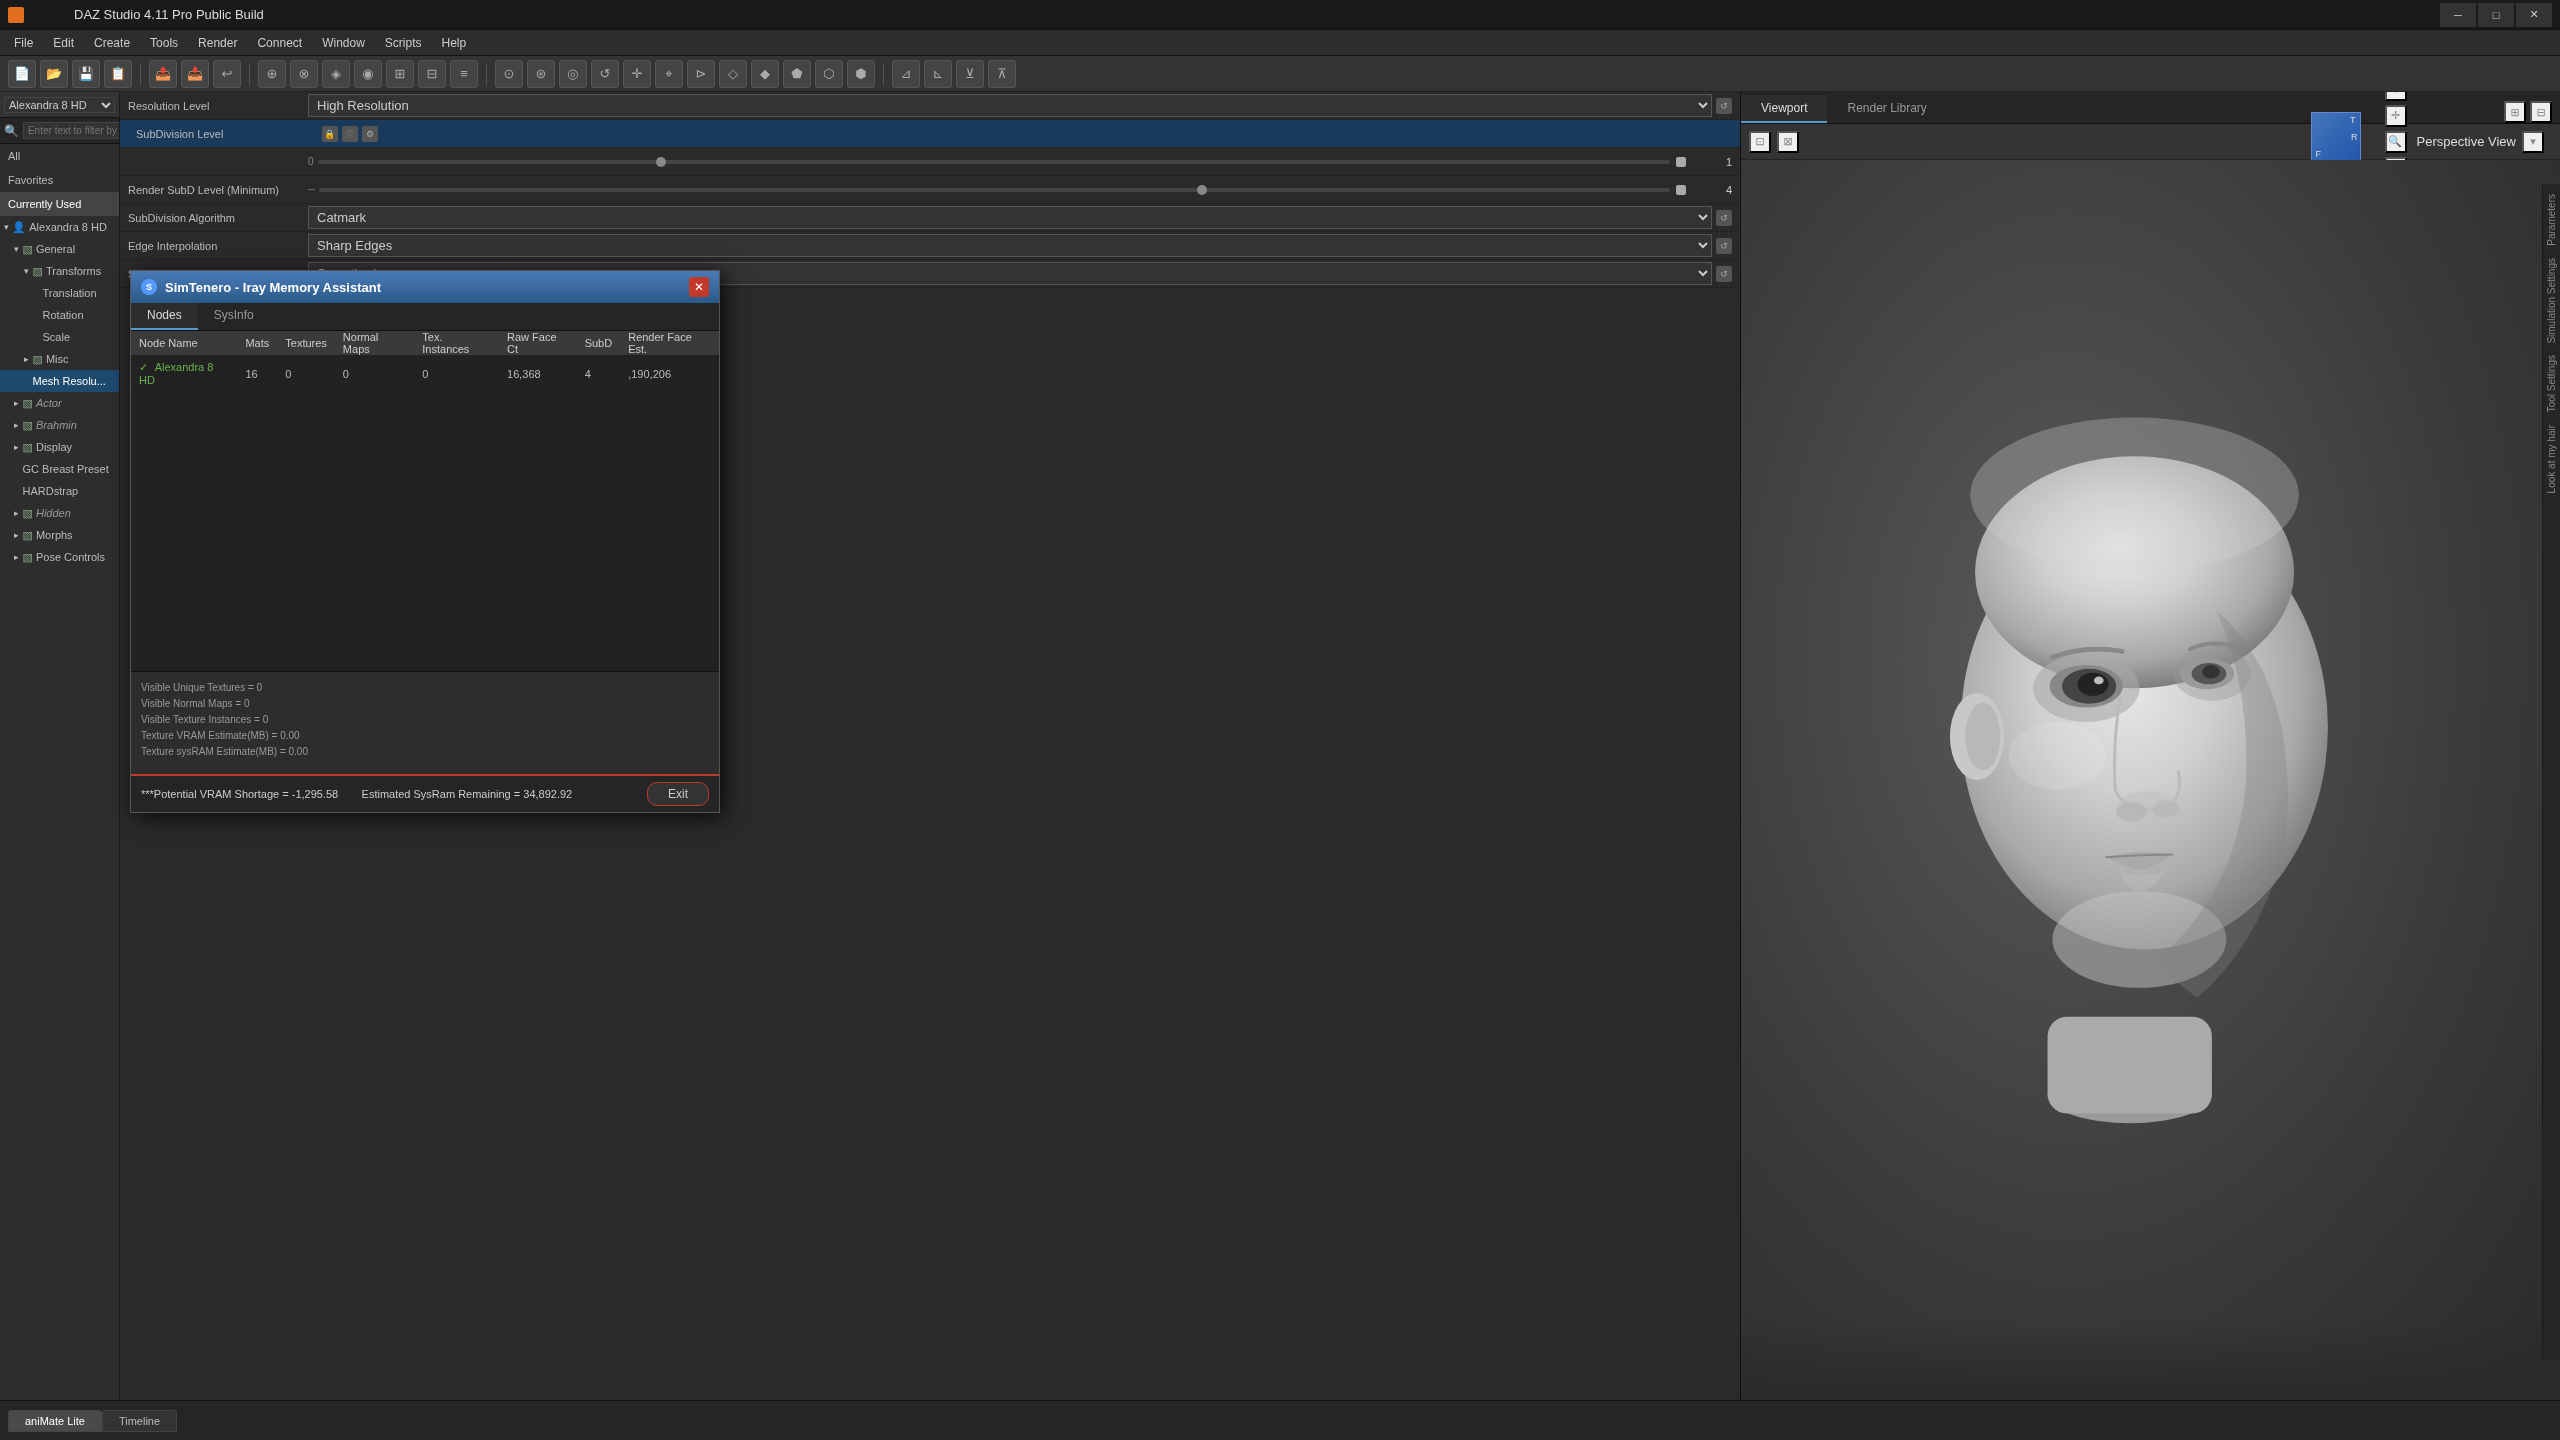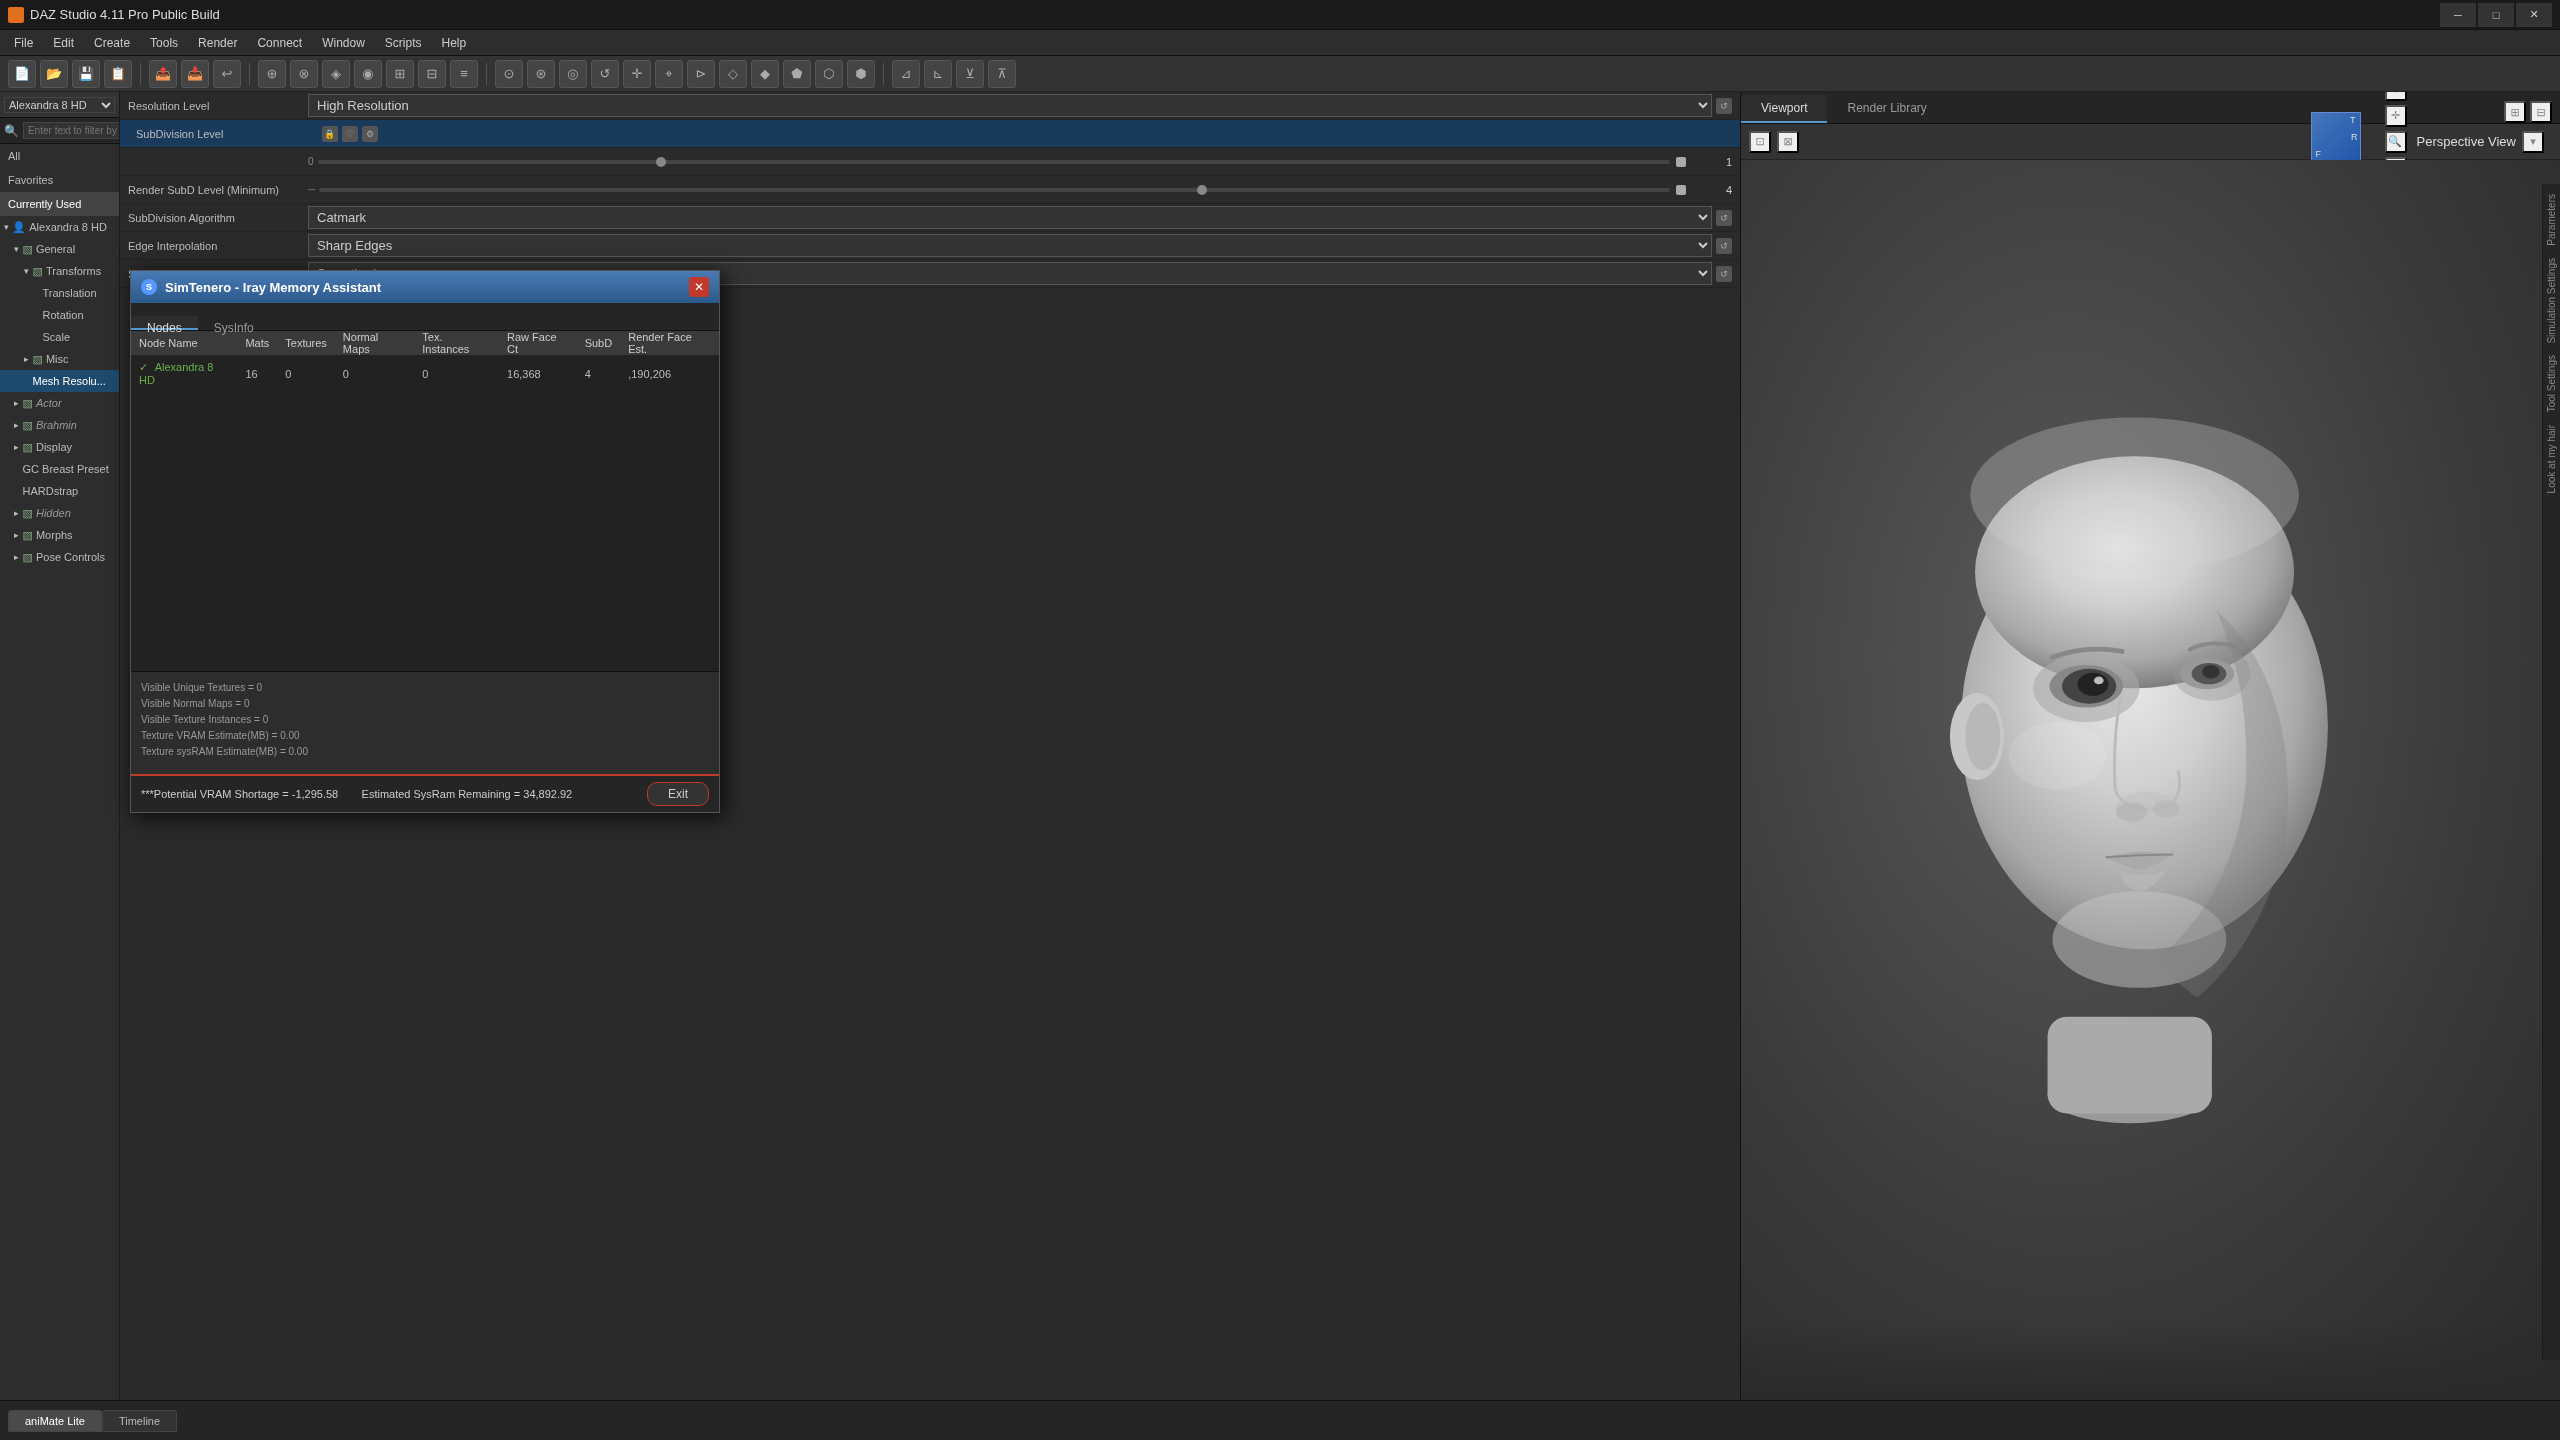--- a/index.html
+++ b/index.html
@@ -20,20 +20,21 @@
       height: 30px;
       background: #1a1a1a;
       display: flex;
       align-items: center;
       padding: 0 8px;
       border-bottom: 1px solid #111;
       position: absolute;
       top: 0;
       left: 0;
       z-index: 100;
+      gap: 44px;
     }
     #titlebar .icon {
       width: 16px;
       height: 16px;
       background: #e07020;
       margin-right: 6px;
       border-radius: 2px;
     }
     #titlebar .title {
       flex: 1;
@@ -394,21 +395,20 @@
       background: #252525;
       display: flex;
       border-bottom: 1px solid #111;
       height: 28px;
     }
     .dialog-tab {
       padding: 5px 16px;
       cursor: pointer;
       font-size: 12px;
       color: #999;
-      margin-top: 13px;
     }
     .dialog-tab.active {
       color: #ddd;
       background: #2d2d2d;
       border-bottom: 2px solid #5599cc;
     }
 
     
     #dialog-table {
       width: 100%;

